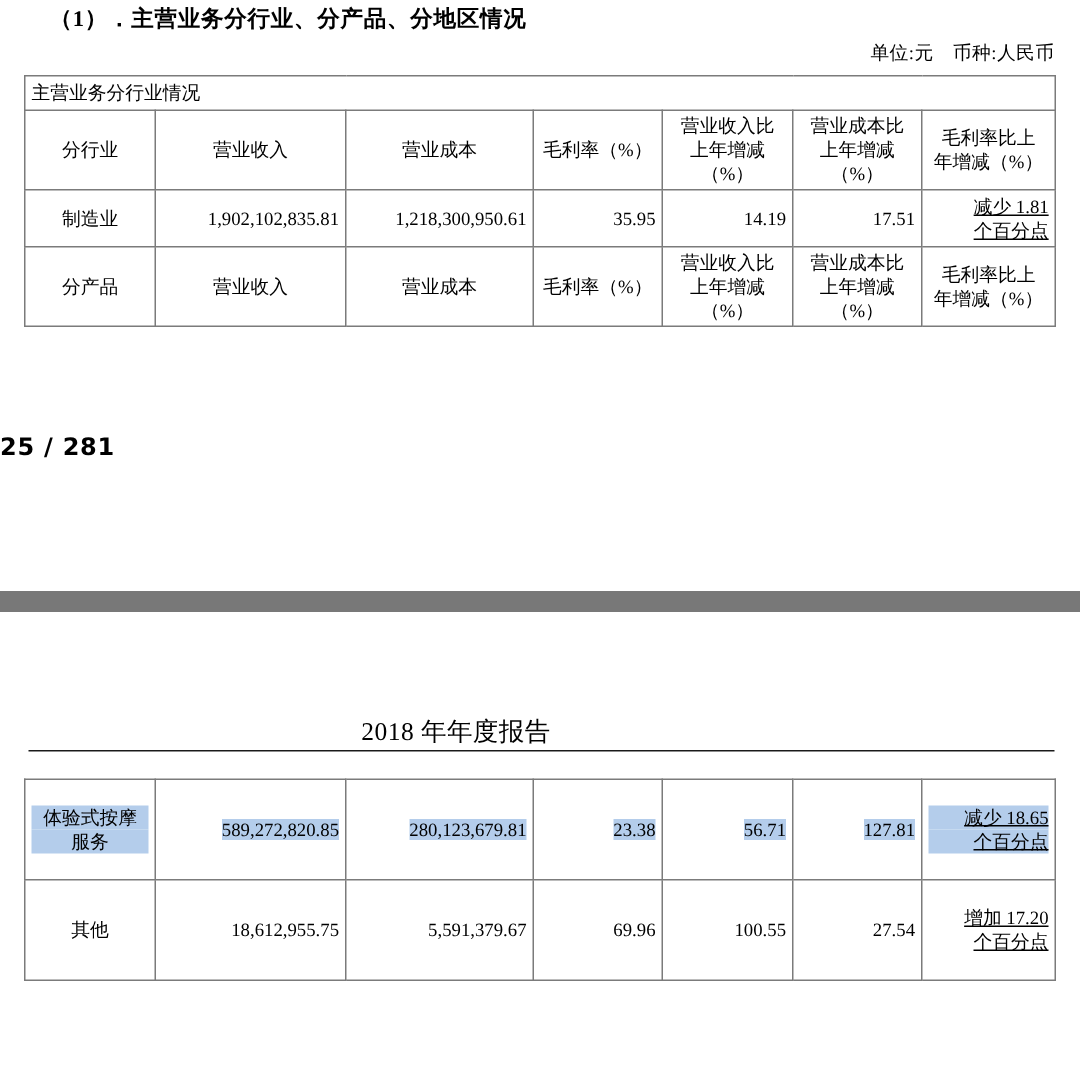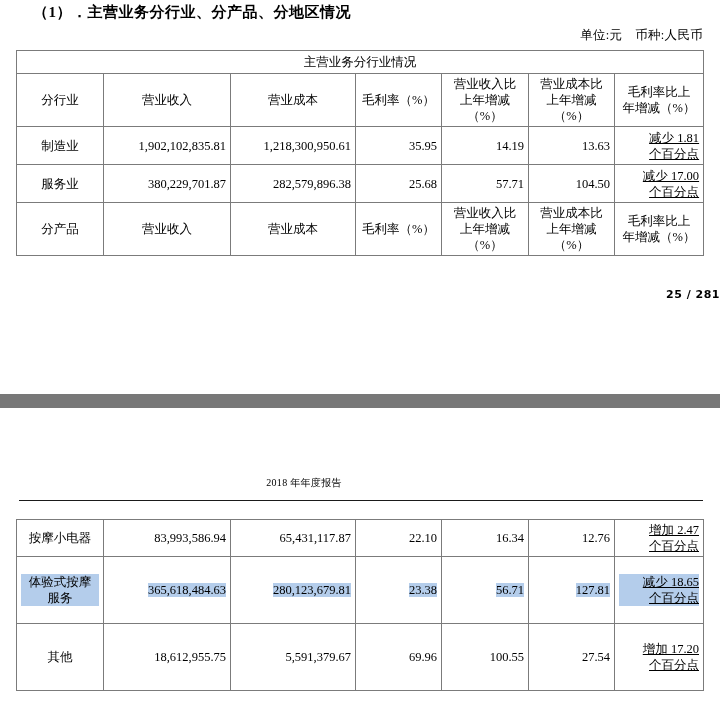--- a/index.html
+++ b/index.html
@@ -53,43 +53,42 @@
   }
   .c0 { width: 87px; }
   .c1 { width: 127px; }
   .c2 { width: 125px; }
   .c3 { width: 86px; }
   .c4 { width: 87px; }
   .c5 { width: 86px; }
   .c6 { width: 89px; }
 
   .banner {
-    text-align: center;
     height: 18px;
     font-size: 12.5px;
   }
   .hdr {
     text-align: center;
     height: 42px;
     font-size: 12.5px;
   }
   .lbl { text-align: center; }
   .num { text-align: right; }
   .rt  { text-align: right; text-decoration: underline; }
 
   .tbl-top { left: 16px; top: 50px; width: 687px; }
 
   .pagenum {
     position: absolute;
     left: 0;
     top: 288px;
     width: 720px;
-    text-align: right;
+    text-align: left;
     font-family: "DejaVu Sans", "Liberation Sans", sans-serif;
-    font-size: 11px;
+    font-size: 16px;
     font-weight: bold;
     letter-spacing: 0.5px;
   }
 
   
   .page-gap {
     position: absolute;
     left: 0;
     top: 394px;
     width: 720px;
@@ -97,21 +96,21 @@
     background: #787878;
   }
 
   
   .running-head {
     position: absolute;
     left: 0;
     top: 476px;
     width: 608px;
     text-align: center;
-    font-size: 10px;
+    font-size: 17px;
     letter-spacing: 0.3px;
   }
   .head-rule {
     position: absolute;
     left: 19px;
     top: 500px;
     width: 684px;
     height: 0;
     border-top: 1.4px solid #1a1a1a;
   }
@@ -172,39 +171,27 @@
           <span class="two-line">年增减（%）</span>
         </td>
       </tr>
 
       <tr class="r-mid">
         <td class="lbl valign-top">制造业</td>
         <td class="num valign-top">1,902,102,835.81</td>
         <td class="num valign-top">1,218,300,950.61</td>
         <td class="num valign-top">35.95</td>
         <td class="num valign-top">14.19</td>
-        <td class="num valign-top">13.63</td>
+        <td class="num valign-top">17.51</td>
         <td class="rt valign-top">
           <span class="two-line">减少 1.81</span>
           <span class="two-line">个百分点</span>
         </td>
       </tr>
 
-      <tr class="r-mid">
-        <td class="lbl valign-top">服务业</td>
-        <td class="num valign-top">380,229,701.87</td>
-        <td class="num valign-top">282,579,896.38</td>
-        <td class="num valign-top">25.68</td>
-        <td class="num valign-top">57.71</td>
-        <td class="num valign-top">104.50</td>
-        <td class="rt valign-top">
-          <span class="two-line">减少 17.00</span>
-          <span class="two-line">个百分点</span>
-        </td>
-      </tr>
 
 
       <tr>
         <td class="hdr">分产品</td>
         <td class="hdr">营业收入</td>
         <td class="hdr">营业成本</td>
         <td class="hdr">毛利率（%）</td>
         <td class="hdr">
           <span class="two-line">营业收入比</span>
           <span class="two-line">上年增减</span>
@@ -236,39 +223,27 @@
         <col class="c1">
         <col class="c2">
         <col class="c3">
       <col class="c4">
         <col class="c5">
         <col class="c6">
     </colgroup>
     <tbody>
 
 
-      <tr class="r-tall">
-        <td class="lbl valign-top">按摩小电器</td>
-        <td class="num valign-top">83,993,586.94</td>
-        <td class="num valign-top">65,431,117.87</td>
-        <td class="num valign-top">22.10</td>
-        <td class="num valign-top">16.34</td>
-        <td class="num valign-top">12.76</td>
-        <td class="rt valign-top">
-          <span class="two-line">增加 2.47</span>
-          <span class="two-line">个百分点</span>
-        </td>
-      </tr>
 
       <tr class="r-xtall">
         <td class="lbl">
           <span class="hl two-line">体验式按摩</span>
           <span class="hl two-line">服务</span>
         </td>
-        <td class="num valign-top"><span class="hl">365,618,484.63</span></td>
+        <td class="num valign-top"><span class="hl">589,272,820.85</span></td>
         <td class="num valign-top"><span class="hl">280,123,679.81</span></td>
         <td class="num valign-top"><span class="hl">23.38</span></td>
         <td class="num valign-top"><span class="hl">56.71</span></td>
         <td class="num valign-top"><span class="hl">127.81</span></td>
         <td class="rt valign-top">
           <span class="hl two-line">减少 18.65</span>
           <span class="hl two-line">个百分点</span>
         </td>
       </tr>
 

